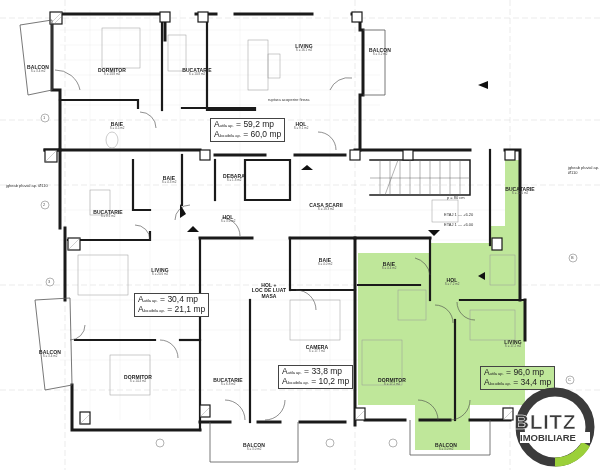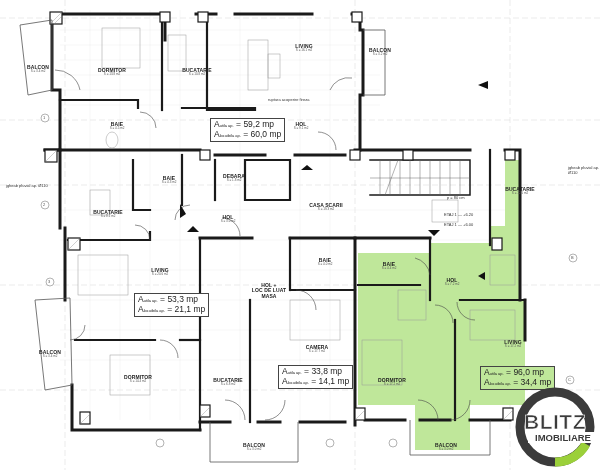--- a/index.html
+++ b/index.html
@@ -7,23 +7,23 @@
   .plan{position:absolute;left:0;top:0;width:600px;height:470px;}
   .lbl{position:absolute;font-family:"Liberation Sans",sans-serif;text-align:center;line-height:1.05;}
   .room-name{font-size:5px;font-weight:bold;color:#222;letter-spacing:.1px;}
   .room-sub{font-size:3px;color:#555;}
   .area-box{position:absolute;border:0.8px solid #444;background:#fff;padding:1px 3px;font-size:8.5px;line-height:1.15;color:#222;white-space:nowrap;}
   .area-box.on-green{background:#bfe79a;}
   .area-box .row{display:block;}
   .area-box sub{font-size:4px;vertical-align:baseline;}
   .level-tag{position:absolute;font-size:4px;color:#333;}
   .logo{position:absolute;left:514px;top:386px;width:82px;height:82px;}
-  .logo-text{position:absolute;left:0;width:82px;text-align:center;font-weight:bold;font-family:"Liberation Sans",sans-serif;}
+  .logo-text{position:absolute;left:0;width:82px;font-weight:bold;font-family:"Liberation Sans",sans-serif;}
   .logo-t1{top:24px;font-size:21px;color:#3b3b3b;letter-spacing:0.5px;-webkit-text-stroke:0.6px #fff;}
-  .logo-t2{top:46px;font-size:9.5px;color:#3b3b3b;background:#fff;left:14px;width:70px;}
+  .logo-t2{top:46px;font-size:9.5px;color:#3b3b3b;background:#fff;left:6px;width:70px;}
   .axis-num{position:absolute;font-size:4px;color:#555;}
 </style>
 </head>
 <body>
 
 <svg class="plan" viewBox="0 0 600 470" xmlns="http://www.w3.org/2000/svg">
 
   <g stroke="#d6d6d6" stroke-width="0.5" stroke-dasharray="6 3">
     <line x1="0" y1="18" x2="600" y2="18"></line>
     <line x1="0" y1="120" x2="600" y2="120"></line>
@@ -274,21 +274,21 @@
 </div>
 <div class="lbl" style="left:36px;top:350px;width:28px;">
   <div class="room-name">BALCON</div>
   <div class="room-sub">S = 3.4 m2</div>
 </div>
 <div class="lbl" style="left:118px;top:375px;width:40px;">
   <div class="room-name">DORMITOR</div>
   <div class="room-sub">S = 14.4 m2</div>
 </div>
 <div class="area-box" style="left:134px;top:293px;">
-  <span class="row"><span>A</span><sub>utila ap.</sub> <span>= 53,3 mp</span></span>
+  <span class="row"><span>A</span><sub>utila ap.</sub> <span>= 30,4 mp</span></span>
   <span class="row"><span>A</span><sub>locuibila ap.</sub> <span>= 21,1 mp</span></span>
 </div>
 
 <div class="lbl" style="left:222px;top:174px;width:24px;">
   <div class="room-name">DEBARA</div>
   <div class="room-sub">S = 1.8 m2</div>
 </div>
 <div class="lbl" style="left:218px;top:215px;width:20px;">
   <div class="room-name">HOL</div>
   <div class="room-sub">S = 3.0 m2</div>
@@ -320,21 +320,21 @@
 <div class="lbl" style="left:300px;top:345px;width:34px;">
   <div class="room-name">CAMERA</div>
   <div class="room-sub">S = 17.7 m2</div>
 </div>
 <div class="lbl" style="left:240px;top:443px;width:28px;">
   <div class="room-name">BALCON</div>
   <div class="room-sub">S = 3.0 m2</div>
 </div>
 <div class="area-box" style="left:278px;top:365px;">
   <span class="row"><span>A</span><sub>utila ap.</sub> <span>= 33,8 mp</span></span>
-  <span class="row"><span>A</span><sub>locuibila ap.</sub> <span>= 14,1 mp</span></span>
+  <span class="row"><span>A</span><sub>locuibila ap.</sub> <span>= 10,2 mp</span></span>
 </div>
 
 <div class="lbl" style="left:500px;top:187px;width:40px;">
   <div class="room-name">BUCATARIE</div>
   <div class="room-sub">S = 12.5 m2</div>
 </div>
 <div class="lbl" style="left:377px;top:262px;width:24px;">
   <div class="room-name">BAIE</div>
   <div class="room-sub">S = 4.4 m2</div>
 </div>

